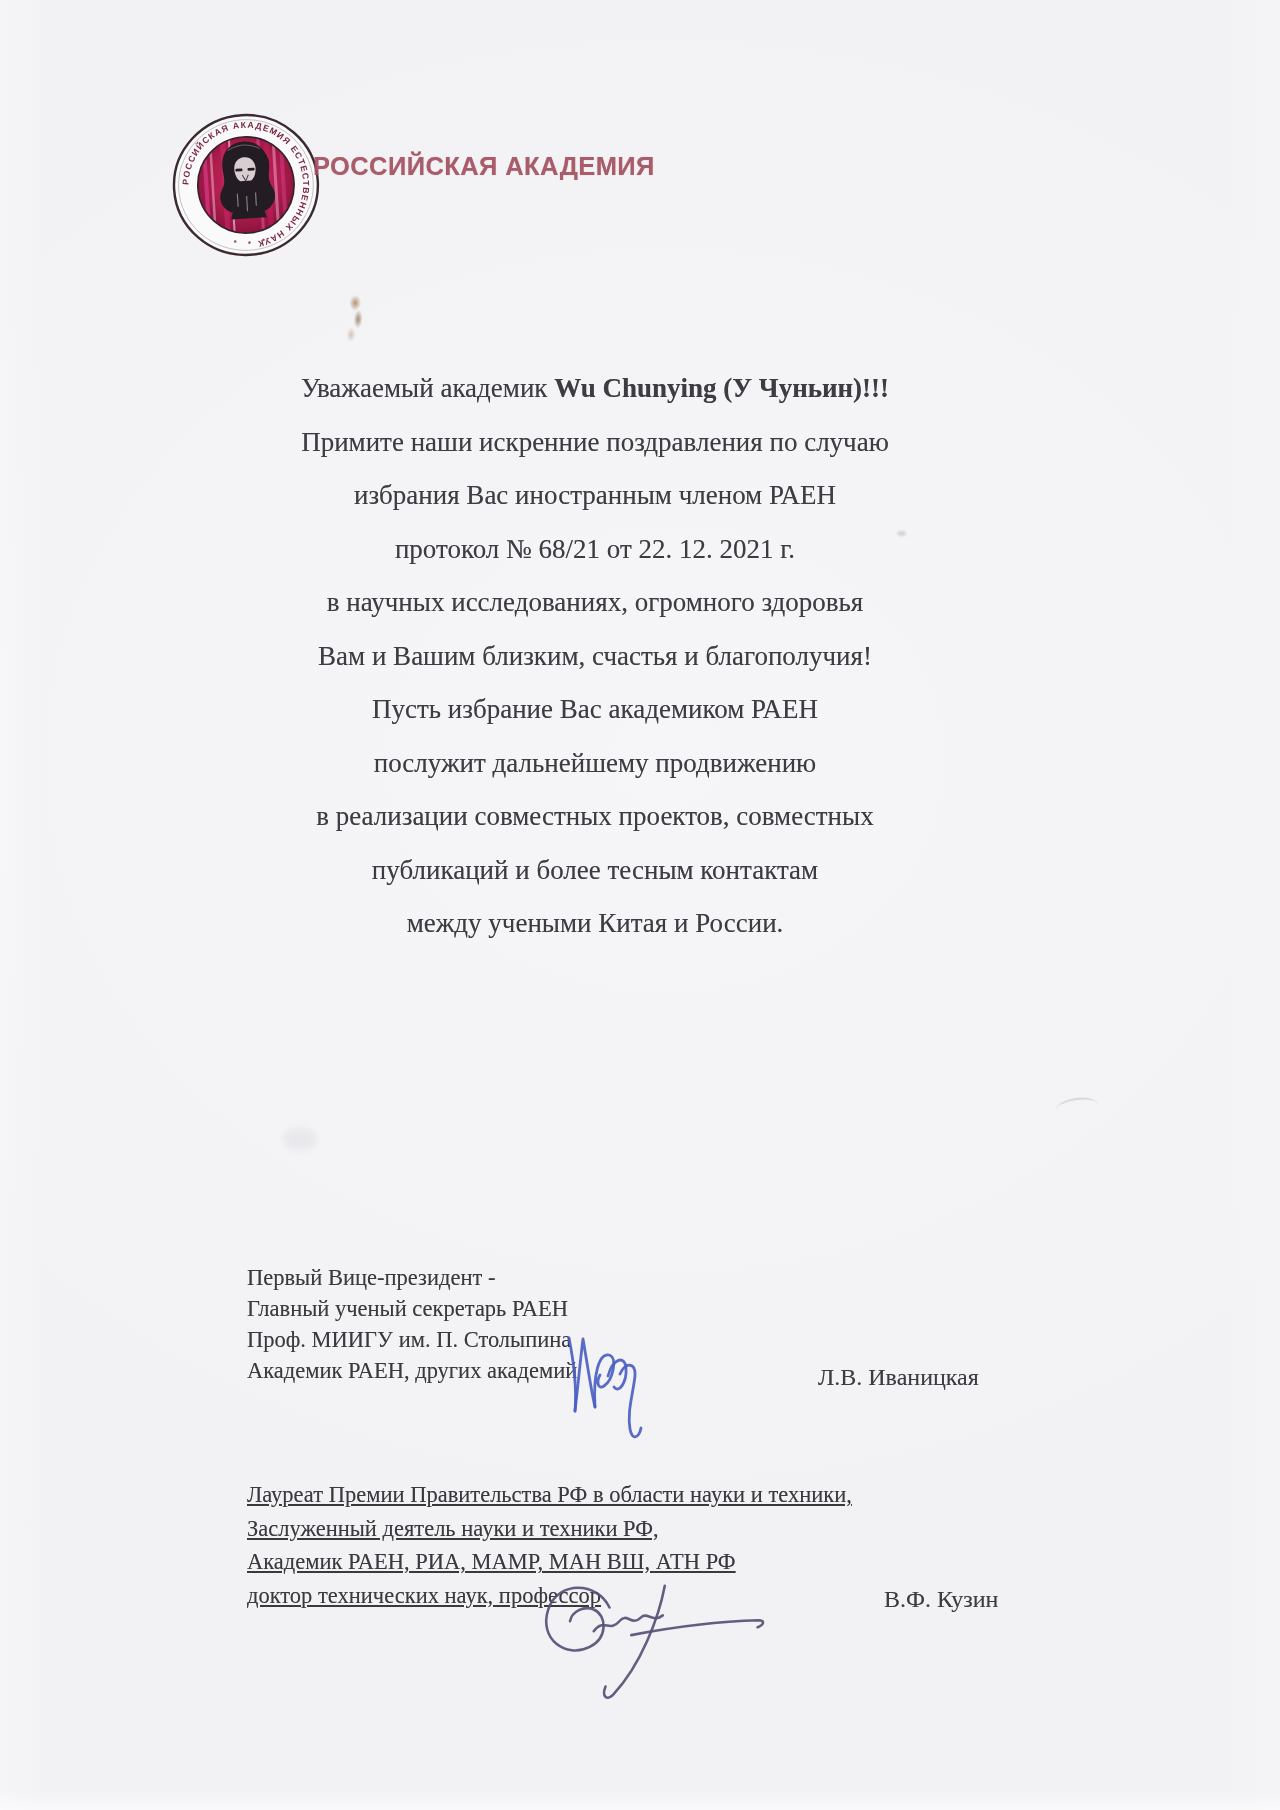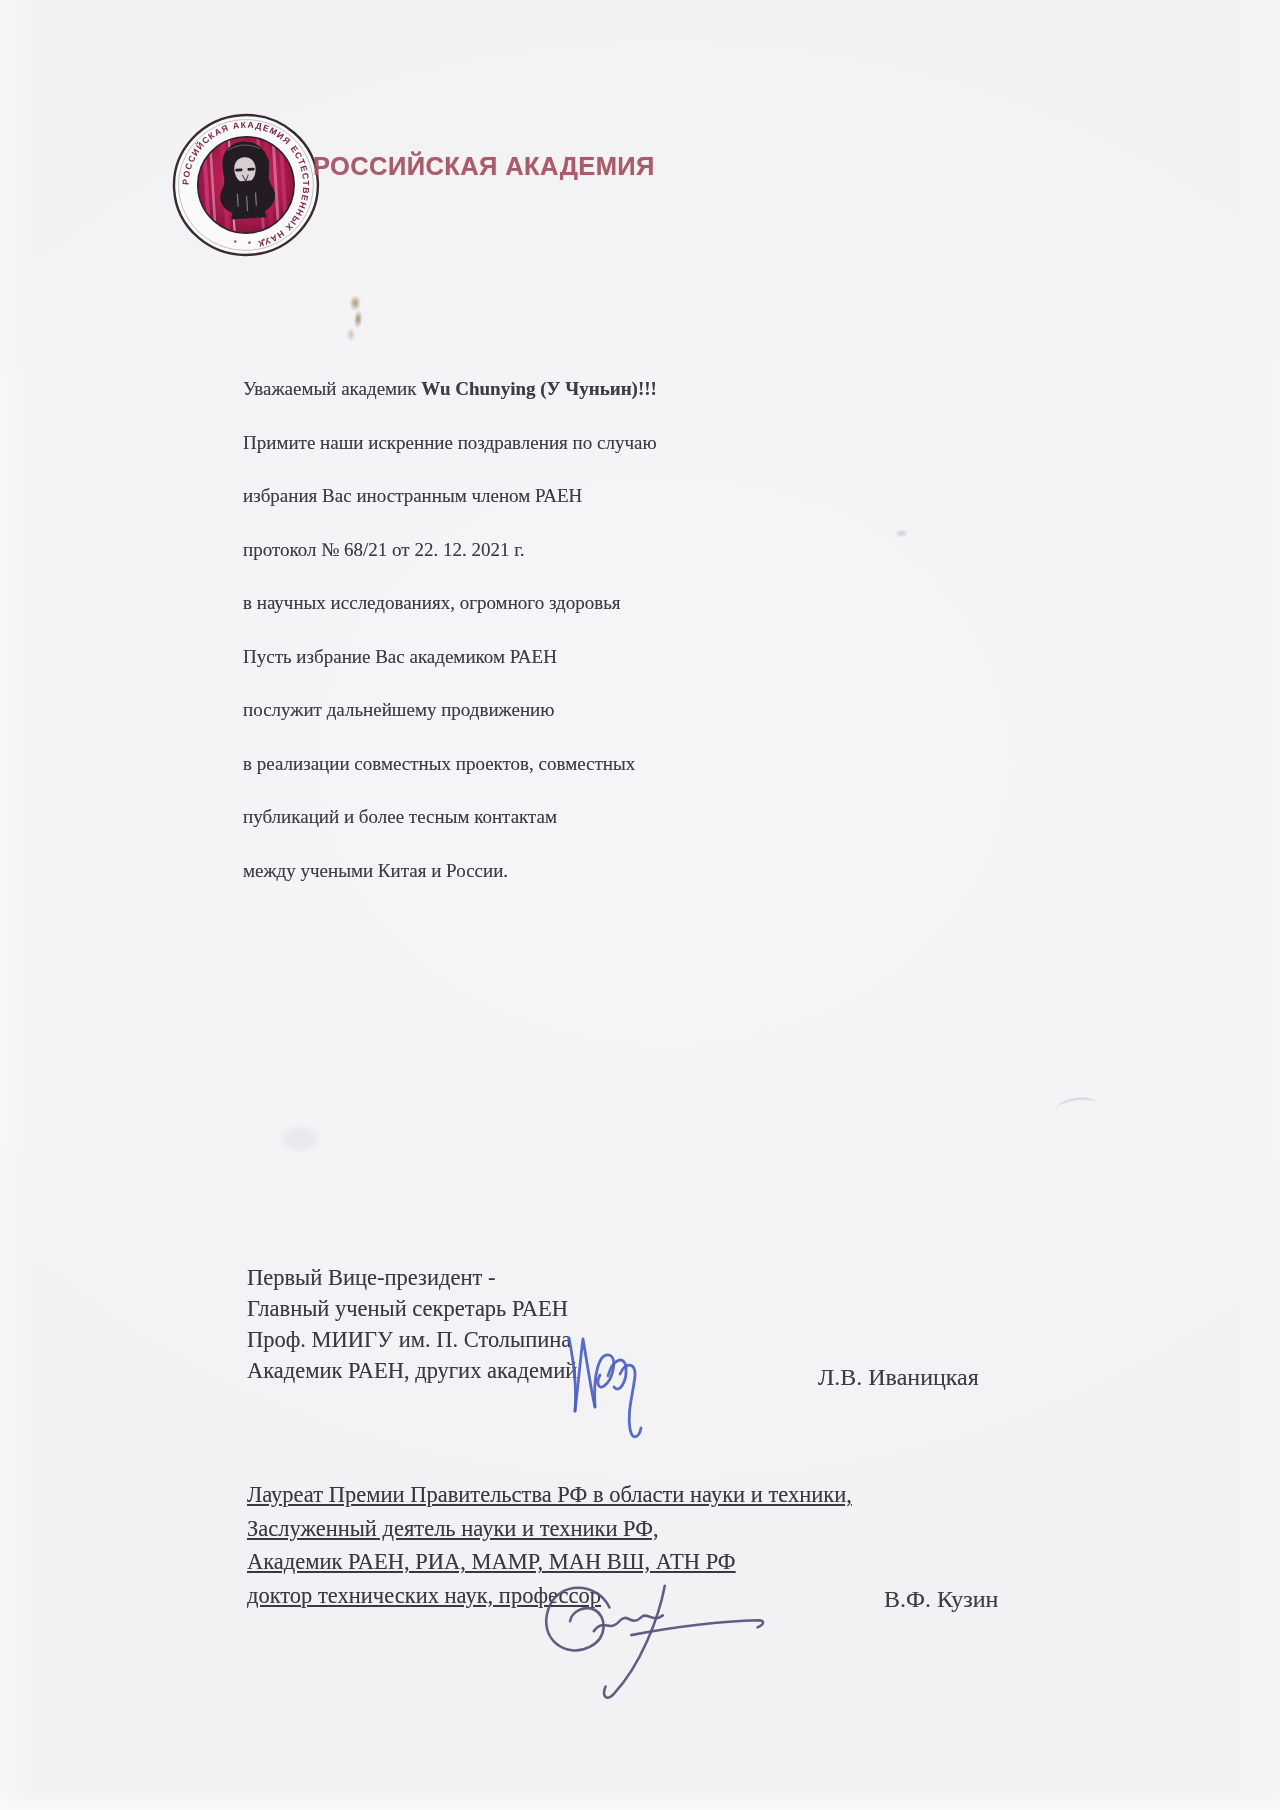--- a/index.html
+++ b/index.html
@@ -27,22 +27,22 @@
     position:absolute; left:313px; top:151px;
     font-family:"Liberation Sans", sans-serif;
     font-size:25.5px; line-height:31.5px; letter-spacing:0.4px;
     font-weight:bold; color:#a3505e; opacity:0.92;
     text-shadow:0 0 0.8px rgba(163,80,94,0.55);
   }
   .org-name div { white-space:nowrap; }
 
   
   .letter-body {
-    position:absolute; left:243px; top:362px; width:720px;
-    text-align:left; font-size:19px; color:#3d3c43;
+    position:absolute; left:235px; top:362px; width:720px;
+    text-align:center; font-size:27px; color:#3d3c43;
     text-shadow:0 0 0.6px rgba(61,60,67,0.45);
   }
   .letter-body p { margin:0; line-height:53.5px; white-space:nowrap; }
   .letter-body .bold { font-weight:bold; }
 
   
   .sig-titles {
     position:absolute; left:247px; color:#3a393f;
     font-size:22.5px; text-shadow:0 0 0.5px rgba(58,57,63,0.4);margin-top:22px;
   }
@@ -150,20 +150,21 @@
   <div class="org-name soft">
     <div>РОССИЙСКАЯ АКАДЕМИЯ</div>
   </div>
 
   <div class="letter-body soft">
     <p><span>Уважаемый академик </span><span class="bold">Wu Chunying (У Чуньин)!!!</span></p>
     <p>Примите наши искренние поздравления по случаю</p>
     <p>избрания Вас иностранным членом РАЕН</p>
     <p>протокол № 68/21 от 22. 12. 2021 г.</p>
     <p>в научных исследованиях, огромного здоровья</p>
+    <p>Вам и Вашим близким, счастья и благополучия!</p>
     <p>Пусть избрание Вас академиком РАЕН</p>
     <p>послужит дальнейшему продвижению</p>
     <p>в реализации совместных проектов, совместных</p>
     <p>публикаций и более тесным контактам</p>
     <p>между учеными Китая и России.</p>
   </div>
 
   <div class="sig-titles sig-titles-1 soft">
     <p>Первый Вице-президент -</p>
     <p>Главный ученый секретарь РАЕН</p>

